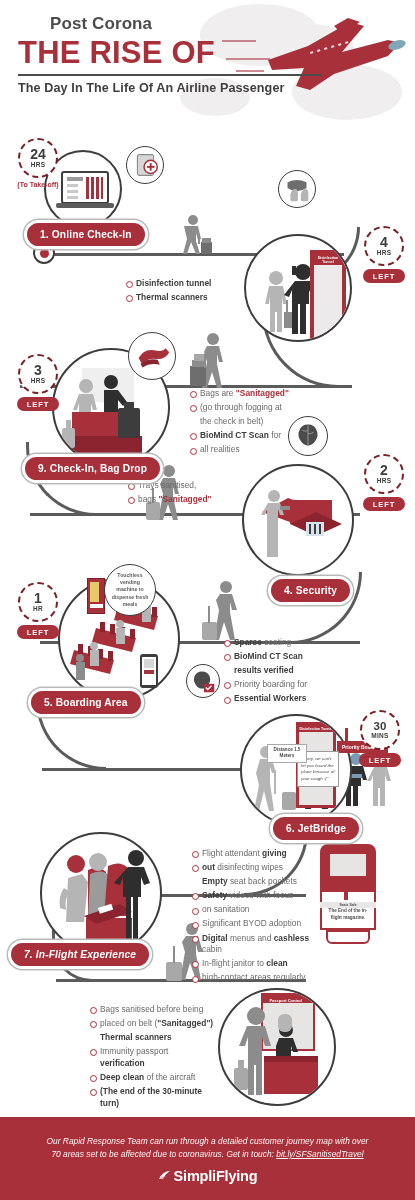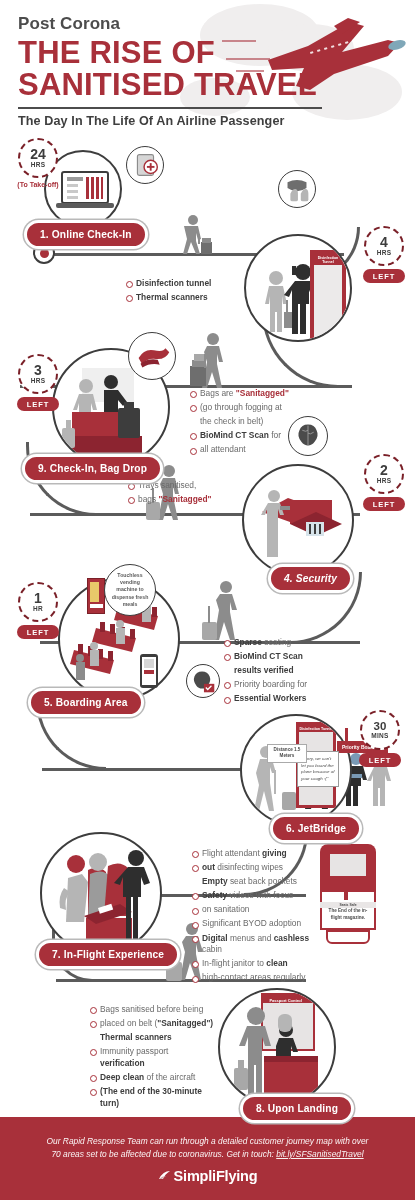--- a/index.html
+++ b/index.html
@@ -13,21 +13,21 @@
   .page { position: relative; width: 415px; height: 1200px; background:#fff; }
 
   
   .header { position: relative; height: 132px; padding: 14px 0 0 18px; overflow: hidden; }
   .cloud { position: absolute; background: #f0eeee; border-radius: 50%; z-index: 0; }
   .c1 { width: 120px; height: 62px; left: 200px; top: 4px; }
   .c2 { width: 86px; height: 48px; left: 268px; top: 24px; }
   .c3 { width: 110px; height: 56px; left: 292px; top: 64px; }
   .c4 { width: 70px; height: 38px; left: 180px; top: 78px; }
   .hdr-inner { position: relative; z-index: 2; }
-  .kicker { font-size: 17px; font-weight: bold; color: #4c4c4c; letter-spacing: .1px; }
+  .kicker { font-size: 17px; font-weight: bold; color: #4c4c4c; letter-spacing: .1px; margin-left: 32px; }
   .title1, .title2 {
     font-size: 31px; font-weight: bold; color: #a8303a;
     letter-spacing: .2px; line-height: 1.08; margin-top: 2px;
   }
   .title2 { margin-top: -1px; }
   .rule { width: 304px; height: 2px; background: #4c4c4c; margin: 5px 0 5px 0; }
   .subtitle { font-size: 12.6px; font-weight: bold; color: #3f3f3f; letter-spacing: .1px; }
 
   .plane { position: absolute; right: 2px; top: 12px; width: 175px; height: 88px; z-index: 1; }
   .speedline { position:absolute; height:2px; background:#a8303a; opacity:.55; }
@@ -175,21 +175,20 @@
         <rect x="107" y="30" width="3" height="2" transform="rotate(-16 107 30)"></rect>
         <rect x="114" y="28" width="3" height="2" transform="rotate(-16 114 28)"></rect>
         <rect x="121" y="26" width="3" height="2" transform="rotate(-16 121 26)"></rect>
         <rect x="128" y="24" width="3" height="2" transform="rotate(-16 128 24)"></rect>
       </g>
     </svg>
 
     <div class="hdr-inner">
       <div class="kicker">Post Corona</div>
       <div class="title1">THE RISE OF</div>
-      <div class="title2">SANITISED TRAVEL</div>
       <div class="rule"></div>
       <div class="subtitle">The Day In The Life Of An Airline Passenger</div>
     </div>
   </div>
 
   <div class="flow">
 
     <div class="track h" style="left:44px; top:121px; width:300px;"></div>
     <div class="track v" style="left:44px; top:98px; height:25px;"></div>
     <div class="curve" style="left:300px; top:95px; width:60px; height:56px; border-radius:0 0 60px 0; border-top:none; border-left:none; background:transparent;"></div>
@@ -330,21 +329,21 @@
         <path d="M10 26 q6 -10 16 -8 q10 2 12 -2 l4 4 q-4 8 -14 7 q-10 -1 -14 6 z" fill="#a8303a"></path>
         <path d="M12 32 q8 -6 18 -4 l2 5 q-10 -2 -18 3 z" fill="#8c2430"></path>
       </svg>
     </div>
 
     <ul class="bullets" style="left:190px; top:256px; width:112px;">
       <li>Bags are <span class="rd">"Sanitagged"</span></li>
       <li style="list-style:none;">(go through fogging at</li>
       <li>the check in belt)</li>
       <li><b>BioMind CT Scan</b> for</li>
-      <li>all attendant</li>
+      <li>all realities</li>
     </ul>
 
     <div class="bubble" style="left:288px; top:284px; width:40px; height:40px;">
       <svg viewBox="0 0 40 40" width="40" height="40">
         <path d="M11 14 q2 -6 9 -6 q7 0 9 6 q3 6 -2 12 q-3 4 -7 4 q-4 0 -7 -4 q-5 -6 -2 -12 z" fill="#4b4b4b"></path>
         <path d="M20 9 v21 M14 14 q4 2 6 0 M26 16 q-4 3 -6 1" stroke="#9a9a9a" stroke-width="1" fill="none"></path>
       </svg>
     </div>
 
     <svg style="position:absolute; left:142px; top:332px; width:48px; height:58px;" viewBox="0 0 48 58">
@@ -371,21 +370,21 @@
         <g fill="#3d3d3d">
             <rect x="65" y="58" width="2" height="10"></rect>
             <rect x="70" y="58" width="2" height="10"></rect>
             <rect x="75" y="58" width="2" height="10"></rect>
           </g>
         <circle cx="30" cy="30" r="6" fill="#b5b5b5"></circle>
         <path d="M24 37 h12 l4 12 h-4 l-2 -6 v48 h-11 v-48 l-2 6 h-4 z" fill="#b5b5b5"></path>
         <rect x="36" y="40" width="10" height="4" fill="#8c8c8c"></rect>
       </svg>
     </div>
-    <div class="pill" style="left:268px; top:432px;font-style:italic;">4. Security</div>
+    <div class="pill" style="left:268px; top:444px;">4. Security</div>
 
     <ul class="bullets" style="left:128px; top:348px; width:110px;">
       <li>Trays sanitised,</li>
       <li>bags <span class="rd">"Sanitagged"</span></li>
     </ul>
 
     <svg style="position:absolute; left:196px; top:448px; width:54px; height:62px;" viewBox="0 0 54 62">
       <circle cx="30" cy="7" r="6" fill="#8c8c8c"></circle>
       <path d="M24 14 h12 l5 16 h-5 l-2 -8 v10 l5 28 h-5 l-6 -18 l-5 18 h-5 l5 -30 l-3 -10 z" fill="#8c8c8c"></path>
       <rect x="6" y="42" width="15" height="18" rx="2" fill="#a8a8a8"></rect>
@@ -508,21 +507,21 @@
         <circle cx="56" cy="28" r="9" fill="#b5b5b5"></circle>
         <path d="M48 40 q12 -6 20 2 l-2 44 h-20 z" fill="#9b9b9b"></path>
         <path d="M66 32 q12 -6 20 2 l-2 48 h-22 z" fill="#a8303a"></path>
         <rect x="44" y="84" width="46" height="26" fill="#a8303a"></rect>
         <path d="M42 82 l36 -12 l12 8 l-36 12 z" fill="#8c2430"></path>
         <rect x="56" y="74" width="14" height="6" transform="rotate(-18 56 74)" fill="#fff"></rect>
         <circle cx="94" cy="24" r="8" fill="#2e2e2e"></circle>
         <path d="M86 33 h16 l6 16 l-6 2 l-3 -8 v20 h-3 v44 h-5 v-44 h-2 v44 h-5 v-44 h-3 v-20 l-3 8 l-6 -2 z" fill="#2e2e2e"></path>
       </svg>
     </div>
-    <div class="pill" style="left:36px; top:808px;">7. In-Flight Experience</div>
+    <div class="pill" style="left:8px; top:808px;font-style:italic;">7. In-Flight Experience</div>
 
     <ul class="bullets" style="left:192px; top:716px; width:126px;">
       <li>Flight attendant <b>giving</b></li>
       <li><b>out</b> disinfecting wipes</li>
       <li><b>Empty</b> seat back pockets</li>
       <li><b>Safety</b> videos with focus</li>
       <li>on sanitation</li>
       <li>Significant BYOD adoption</li>
       <li><b>Digital</b> menus and <b>cashless</b> cabin</li>
       <li>In-flight janitor to <b>clean</b></li>
@@ -556,21 +555,20 @@
         <circle cx="66" cy="40" r="7" fill="#2e2e2e"></circle>
         <path d="M59 48 h14 l5 14 h-5 l-2 -6 v16 h-15 v-16 z" fill="#2e2e2e"></path>
         <rect x="44" y="70" width="54" height="34" fill="#a8303a"></rect>
         <rect x="44" y="66" width="54" height="6" fill="#8c2430"></rect>
         <rect x="14" y="78" width="14" height="22" rx="2" fill="#a8a8a8"></rect>
         <rect x="18" y="70" width="6" height="9" fill="#a8a8a8"></rect>
         <rect x="58" y="24" width="14" height="18" rx="6" fill="#b5b5b5"></rect>
       </svg>
       <div class="ifelabel" style="top:7px;left:40px;width:45%;font-size:4px;background:transparent;color:#fff;">Passport Control</div>
     </div>
-    <div class="pill" style="left:240px; top:962px;">8. Upon Landing</div>
 
     <ul class="bullets" style="left:90px; top:872px; width:124px;">
       <li>Bags sanitised before being</li>
       <li>placed on belt (<b>"Sanitagged")</b></li>
       <li><b>Thermal scanners</b></li>
       <li>Immunity passport <b>verification</b></li>
       <li><b>Deep clean</b> of the aircraft</li>
       <li><b>(The end of the 30-minute turn)</b></li>
     </ul>
 

